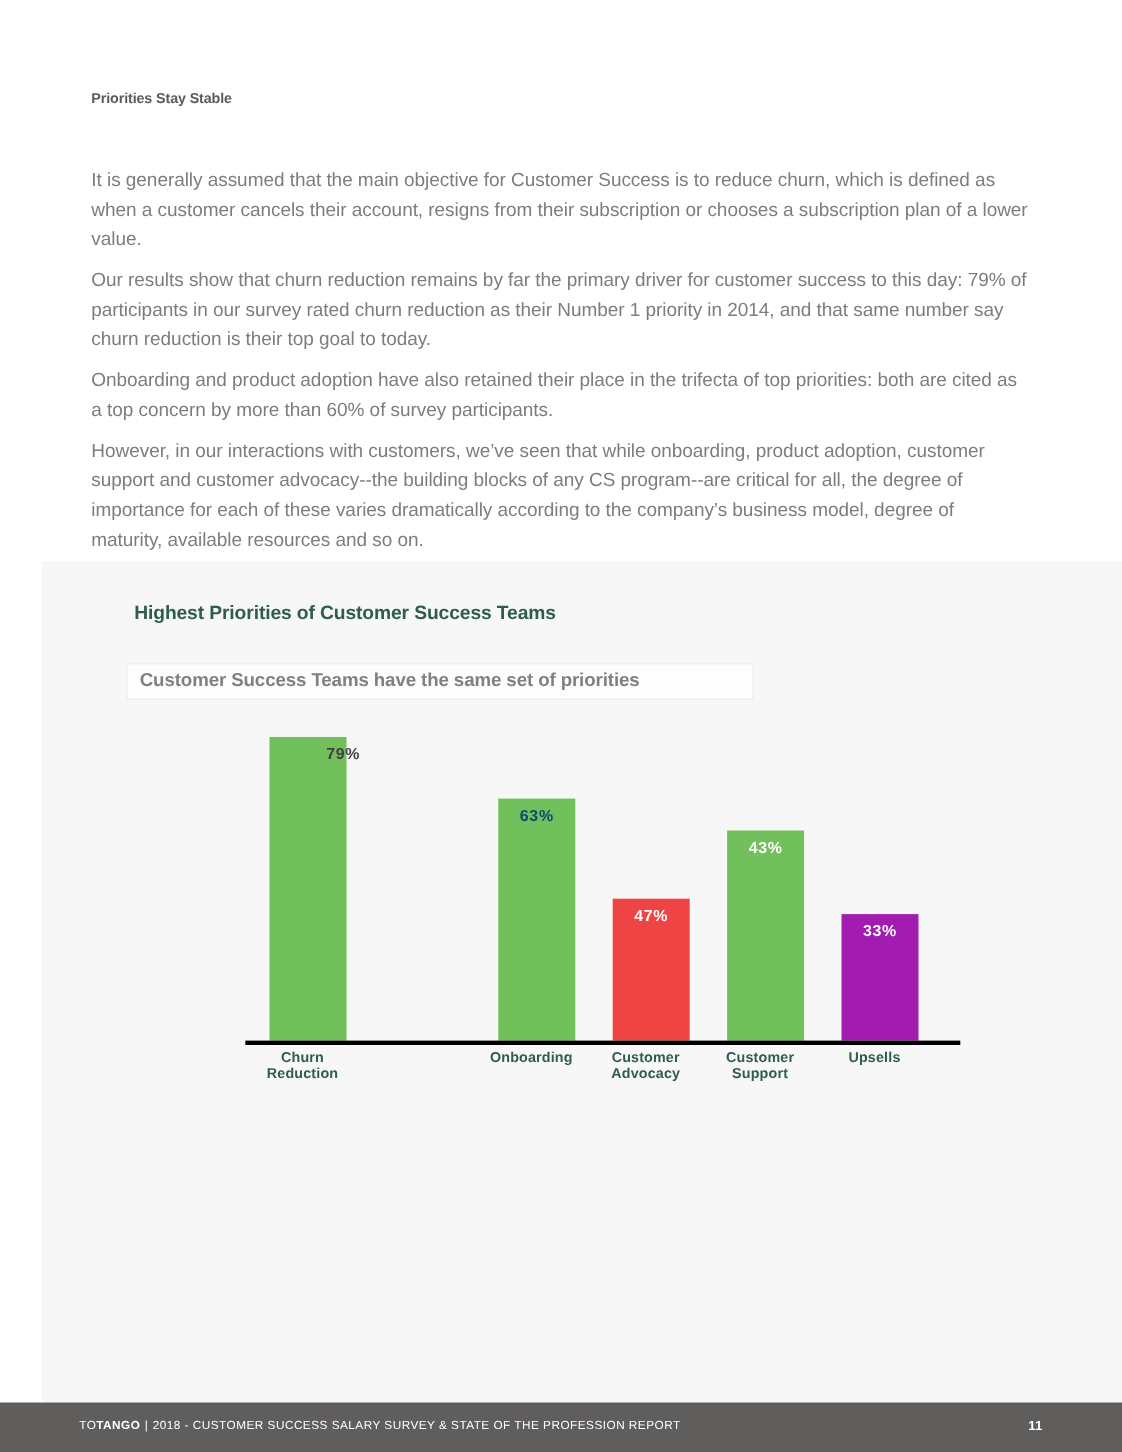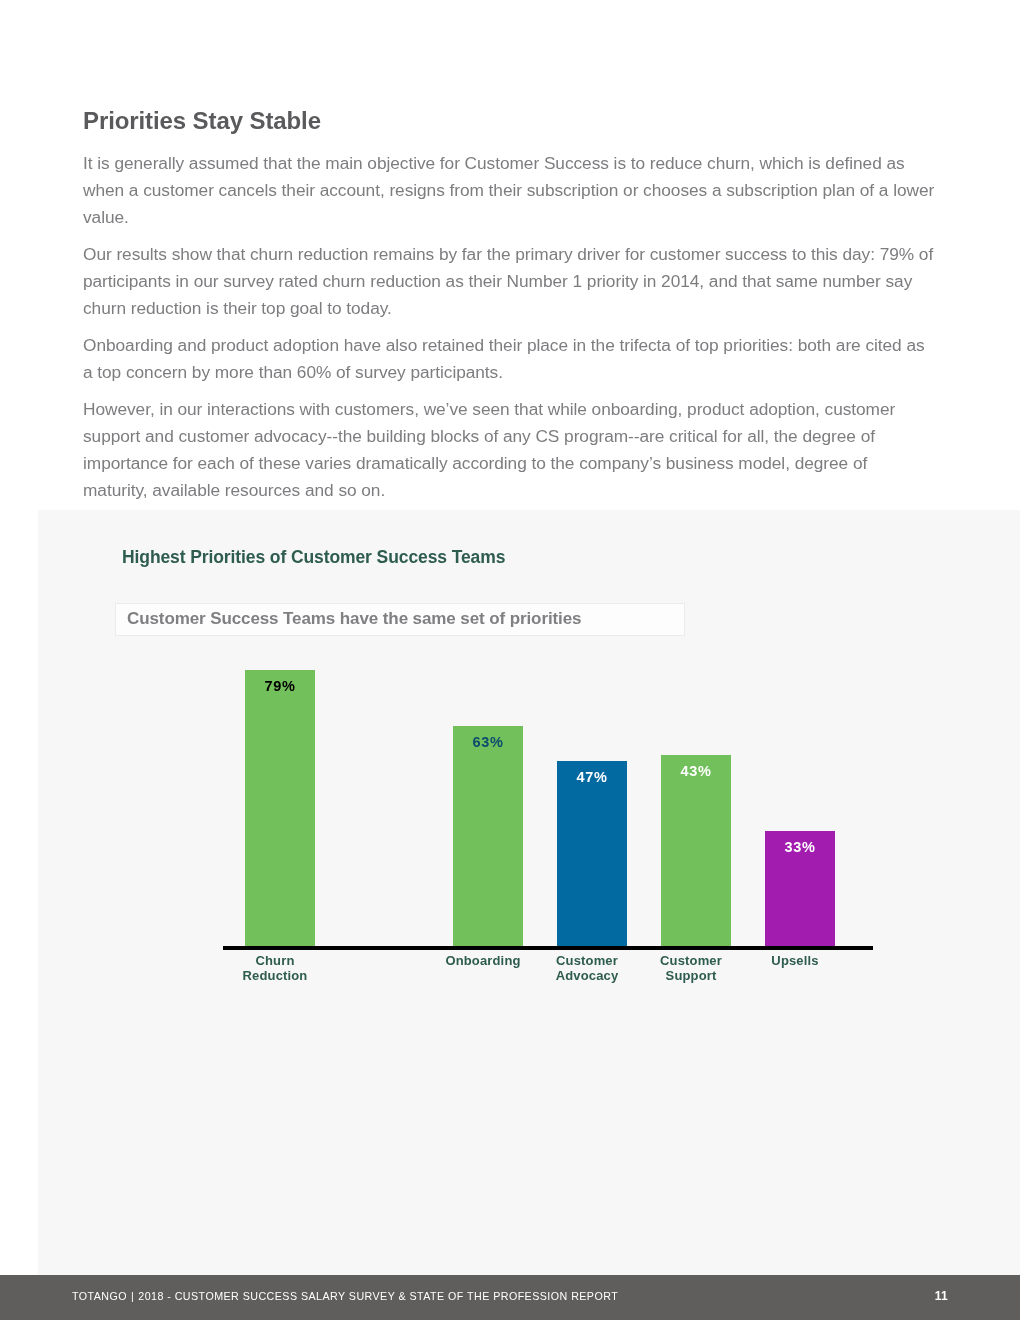--- a/index.html
+++ b/index.html
@@ -22,25 +22,24 @@
     top: 0;
     width: 1020px;
     height: 510px;
     background: #ffffff;
   }
 
   .page-title {
     position: absolute;
     left: 83px;
     top: 82px;
-    font-size: 24px;
+    font-size: 13px;
     font-weight: bold;
     color: #5a5a5c;
     letter-spacing: -0.1px;
-    margin-top: 25px;
   }
 
   .body-copy {
     position: absolute;
     left: 83px;
     top: 150px;
     width: 852px;
     font-size: 17.3px;
     line-height: 27px;
     color: #7d7d80;
@@ -165,21 +164,21 @@
   .footer-brand {
     position: absolute;
     left: 72px;
     top: 15px;
     font-size: 10.7px;
     color: #ffffff;
     letter-spacing: 0.45px;
     white-space: nowrap;
   }
   .footer-brand .brand-to { font-weight: normal; }
-  .footer-brand .brand-tango { font-weight: normal; }
+  .footer-brand .brand-tango { font-weight: bold; }
   .footer-brand .sep { padding: 0 4px; }
   .footer-page {
     position: absolute;
     right: 72px;
     top: 14px;
     font-size: 12px;
     font-weight: bold;
     color: #ffffff;
     letter-spacing: 0.3px;
   }
@@ -205,32 +204,32 @@
   <div class="chart-title">Highest Priorities of Customer Success Teams</div>
 
   <div class="chart-subtitle-box">
     <span>Customer Success Teams have the same set of priorities</span>
   </div>
 
   <div class="plot">
     <div class="bars" id="bars-container">
         <div class="bar-group" style="left: 0px;">
           <div class="bar" style="height: 276px; background: rgb(114, 192, 91);">
-            <div class="bar-value" style="color: #000000;">79%</div>
+            <div class="bar-value" style="color: #404040; padding-left: 32px;">79%</div>
           </div>
           <div class="cat-label" style="color: rgb(46, 92, 79);">Churn<br>Reduction</div>
         </div>
         <div class="bar-group" style="left: 208px;">
           <div class="bar" style="height: 220.101px; background: rgb(114, 192, 91);">
             <div class="bar-value" style="color: #0c4a6e;">63%</div>
           </div>
           <div class="cat-label" style="color: rgb(46, 92, 79);">Onboarding</div>
         </div>
         <div class="bar-group" style="left: 312px;">
-          <div class="bar" style="height: 185px; background: #0369a1;">
+          <div class="bar" style="height: 129px; background: #ef4444;">
             <div class="bar-value" style="color: rgb(255, 255, 255);">47%</div>
           </div>
           <div class="cat-label" style="color: rgb(46, 92, 79);">Customer<br>Advocacy</div>
         </div>
         <div class="bar-group" style="left: 416px;">
           <div class="bar" style="height: 191px; background: rgb(114, 192, 91);">
             <div class="bar-value" style="color: rgb(255, 255, 255);">43%</div>
           </div>
           <div class="cat-label" style="color: rgb(46, 92, 79);">Customer<br>Support</div>
         </div>

